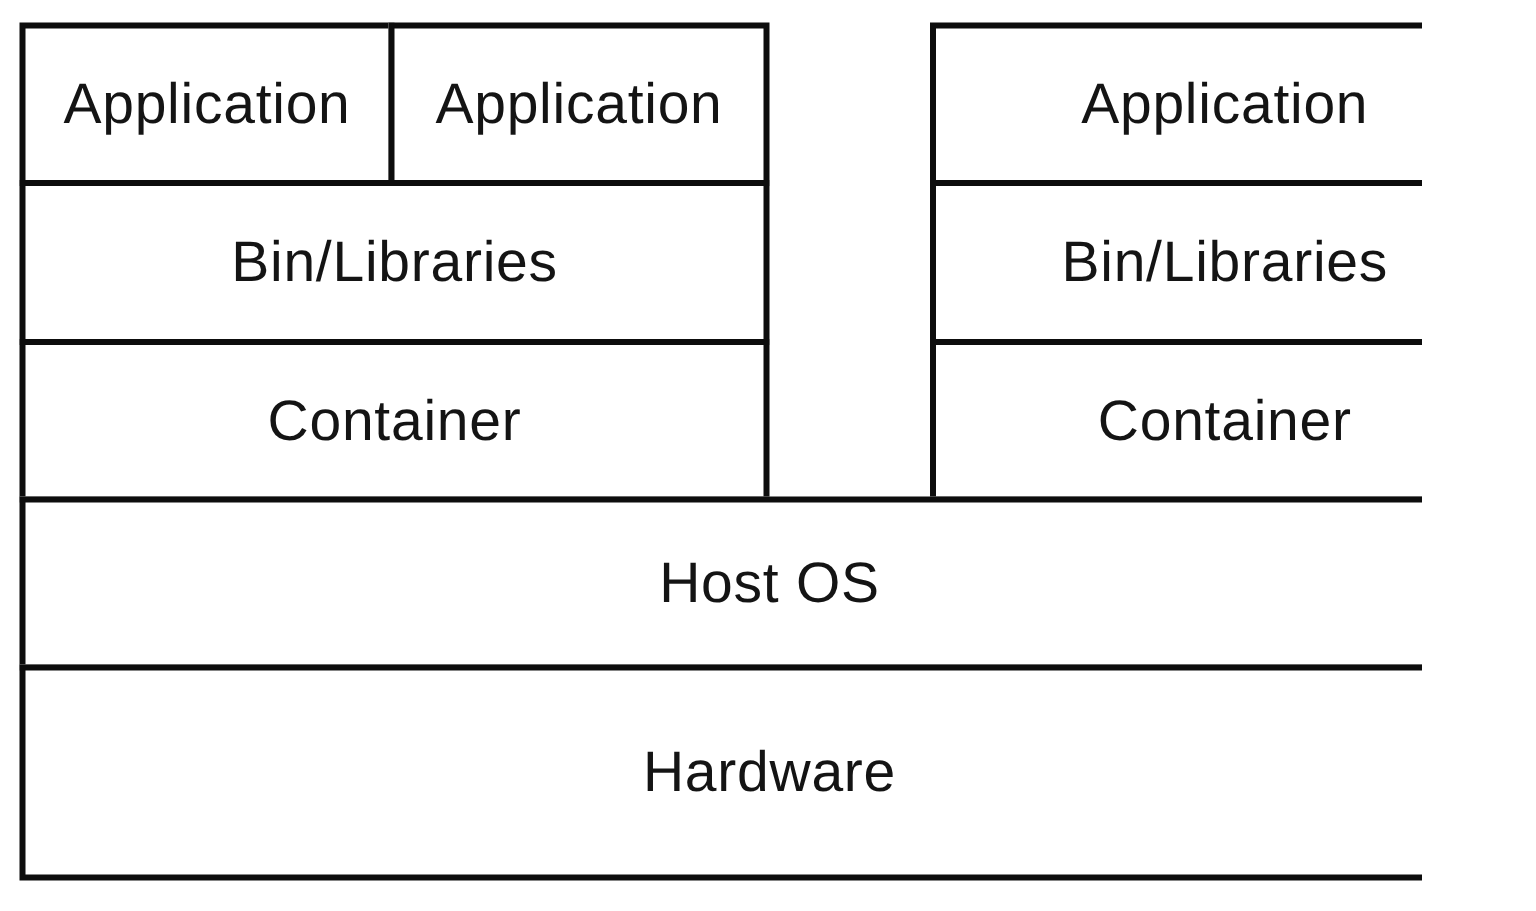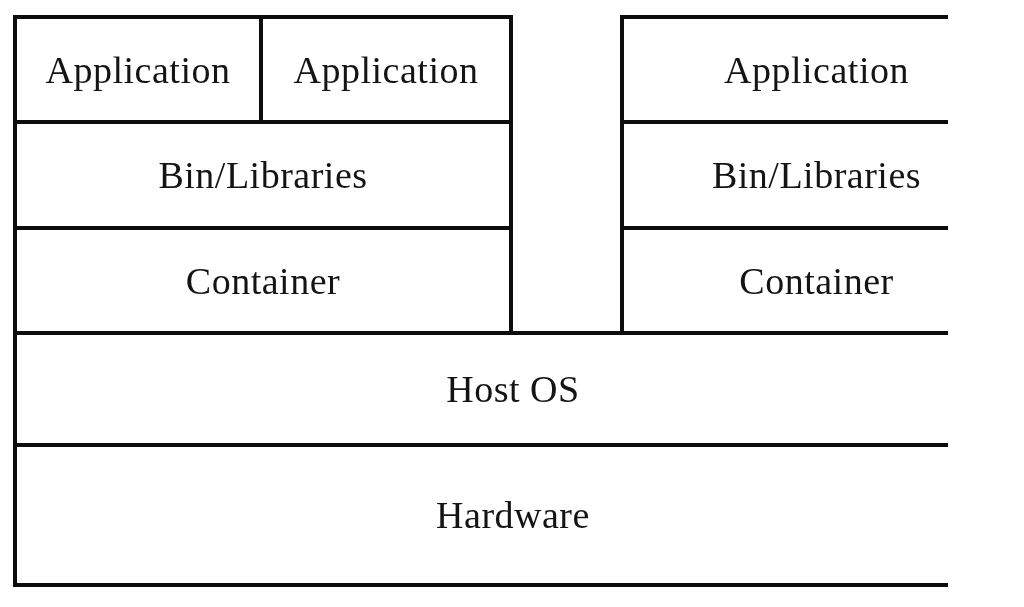--- a/index.html
+++ b/index.html
@@ -10,21 +10,21 @@
   html, body {
     margin: 0;
     padding: 0;
     background: var(--bg-color);
   }
   .stage {
     position: relative;
     width: 948px;
     height: 607px;
     background: var(--bg-color);
-    font-family: Liberation Serif, serif;
+    font-family: Liberation Sans, sans-serif;
     color: var(--text-color);
     overflow: hidden;
     text-align: right;
   }
   .box {
     position: absolute;
     box-sizing: border-box;
     border: 4px solid var(--border-color);
     background: var(--bg-color);
     display: flex;

